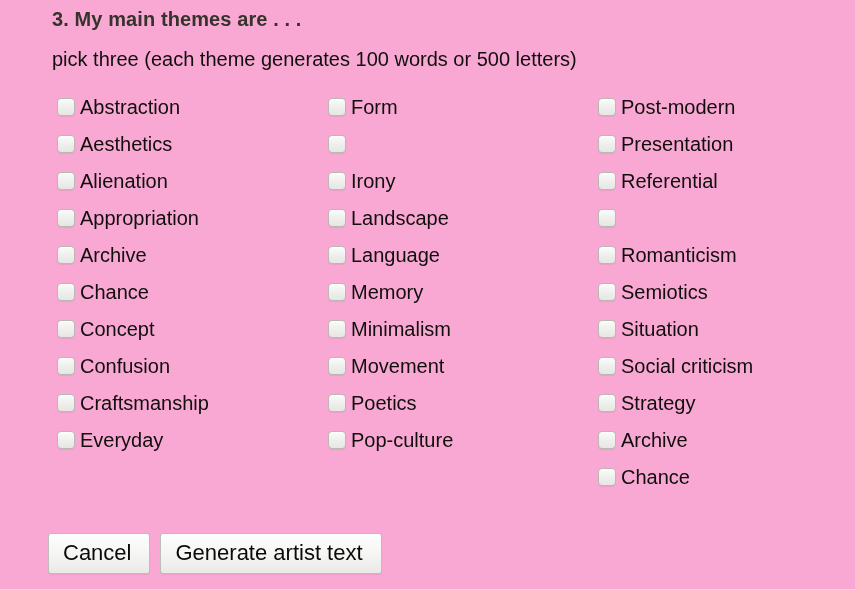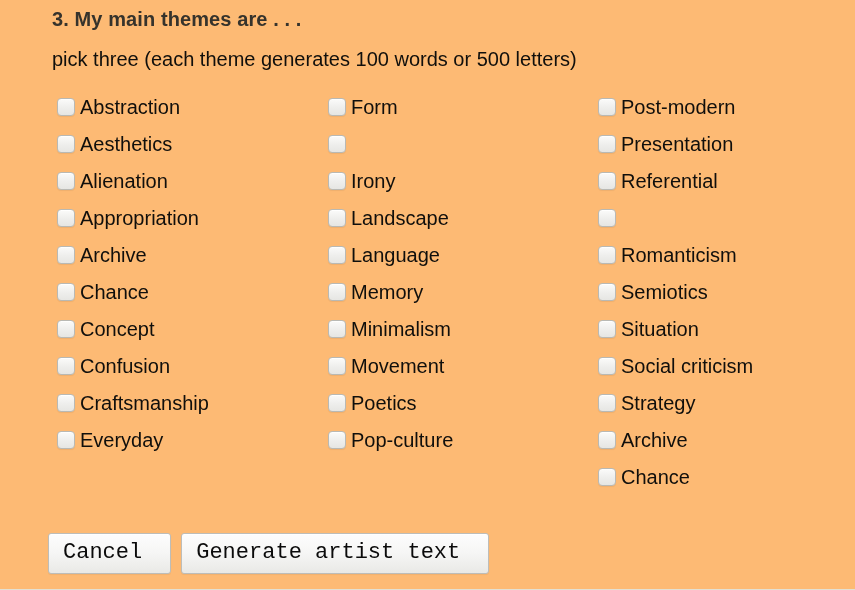--- a/index.html
+++ b/index.html
@@ -11,21 +11,21 @@
     height: 590px;
     background: #fdfbef;
     font-family: "Liberation Sans", sans-serif;
     color: #111;
     overflow: hidden;
     position: relative;
   }
   .page {
     position: absolute;
     inset: 0;
-    background: #fdba74;
+    background: #f9a8d4;
     border-bottom: 1px solid #e3e0d2;
     box-sizing: border-box;
   }
   .heading {
     position: absolute;
     left: 52px;
     top: 8px;
     font-size: 20px;
     font-weight: bold;
     color: #36332c;
@@ -81,25 +81,25 @@
 
   .buttons {
     position: absolute;
     left: 48px;
     top: 533px;
     display: flex;
     align-items: flex-start;
     gap: 10px;
   }
   .btn {
-    font-family: Liberation Mono, monospace;
+    font-family: Liberation Sans, sans-serif;
     font-size: 22px;
     line-height: 22px;
     color: #0b0b0b;
-    padding: 8px 28px 9px 14px;
+    padding: 8px 18px 9px 14px;
     border: 1px solid #bdbdb9;
     border-radius: 3px;
     background: linear-gradient(to bottom, #fdfdfd 0%, #f6f6f5 48%, #e9e9e6 100%);
     box-shadow: 0 1px 0 rgba(255,255,255,0.9) inset, 0 1px 1px rgba(0,0,0,0.05);
     cursor: pointer;
     white-space: nowrap;
   }
 </style>
 </head>
 <body>

